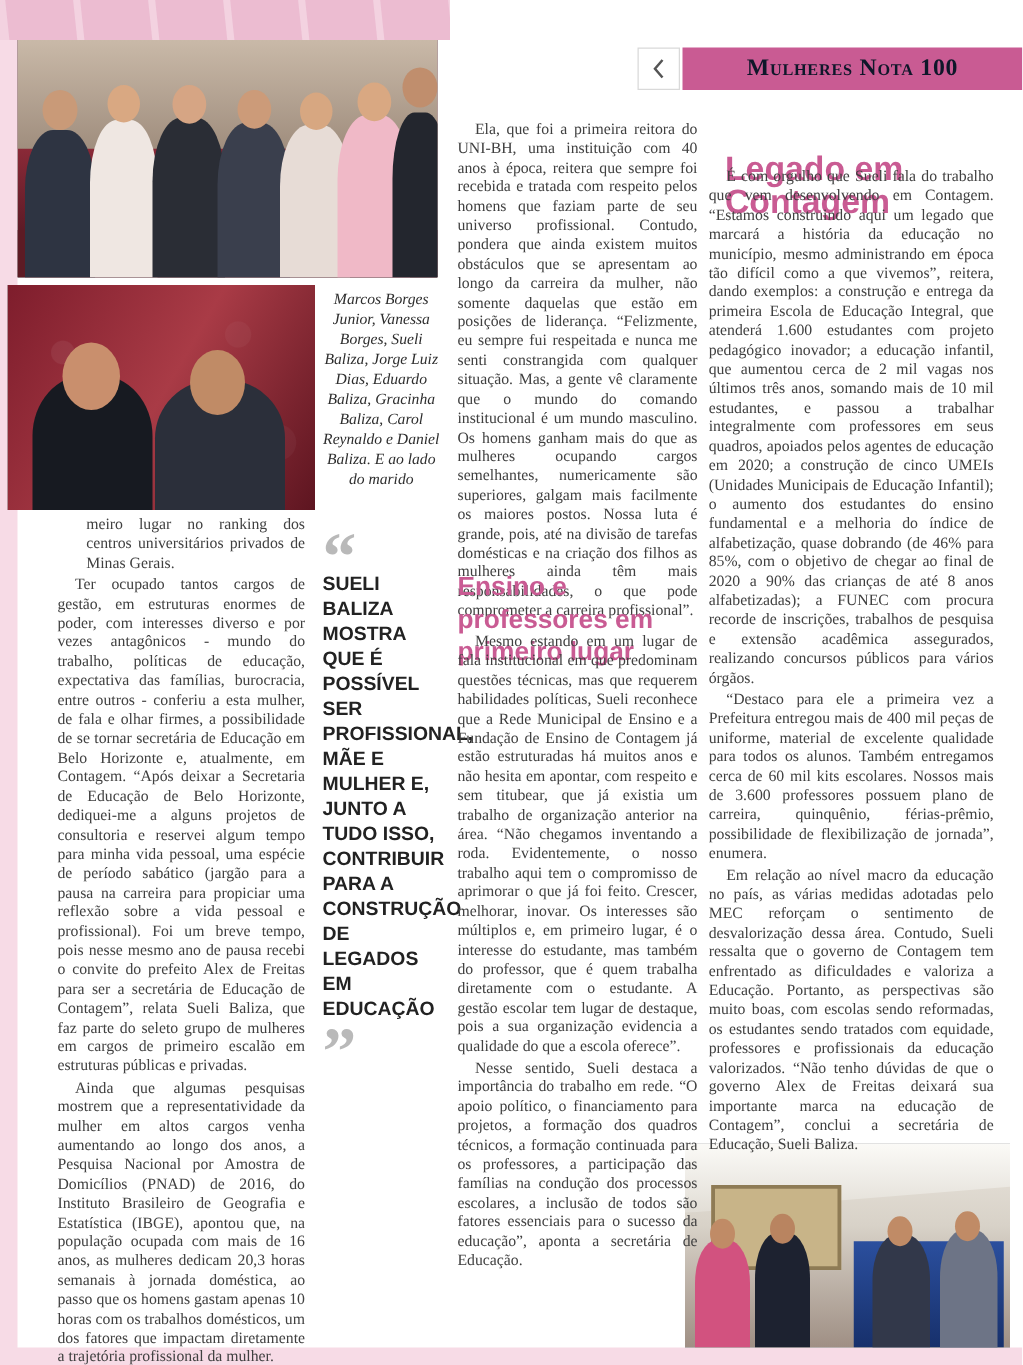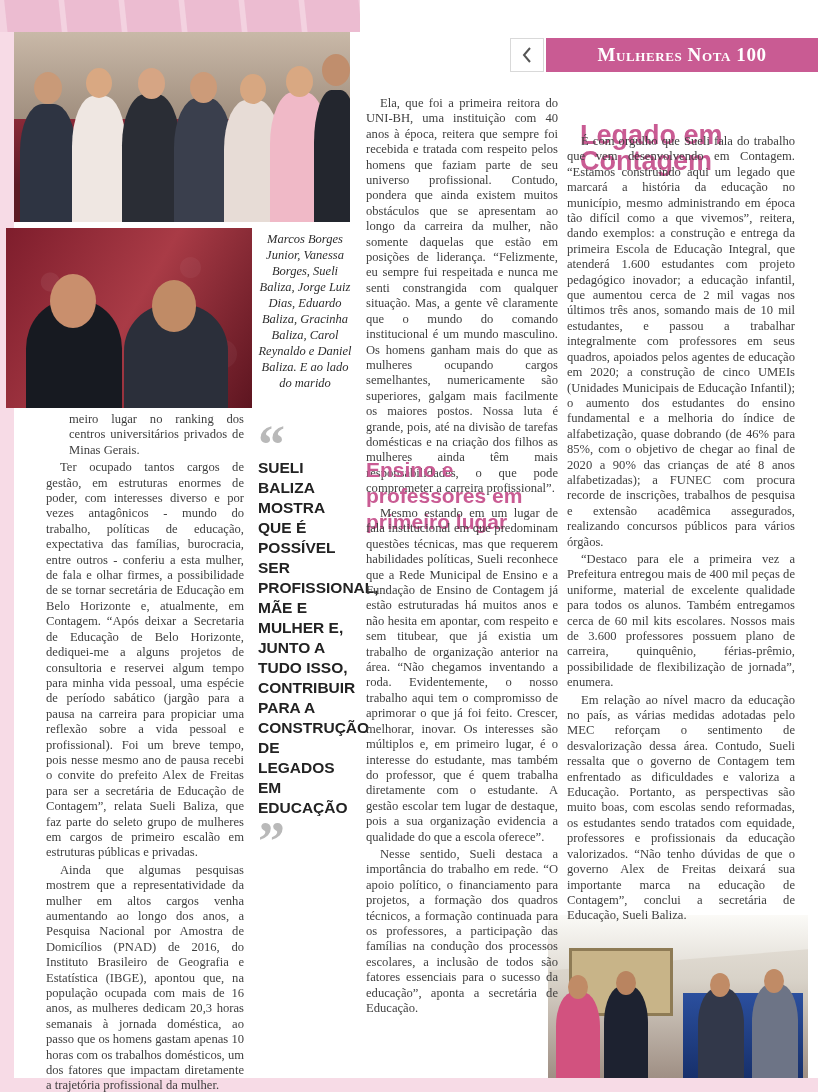--- a/index.html
+++ b/index.html
@@ -37,21 +37,21 @@
     border-radius: 3px;
   }
   
   .header-bar {
     position: absolute; right: 0; top: 38px;
     width: 272px; height: 34px;
     background: #c95b93;
     display: flex; align-items: center; justify-content: center;
   }
   .header-title {
-    color: #ffffff;
+    color: #0f172a;
     font-family: "Liberation Serif", serif;
     font-size: 19px;
     letter-spacing: .6px;
     font-variant: small-caps;
     font-weight: bold;
     white-space: nowrap;
   }
   .header-arrow {
     position: absolute; right: 274px; top: 38px;
     width: 34px; height: 34px;

